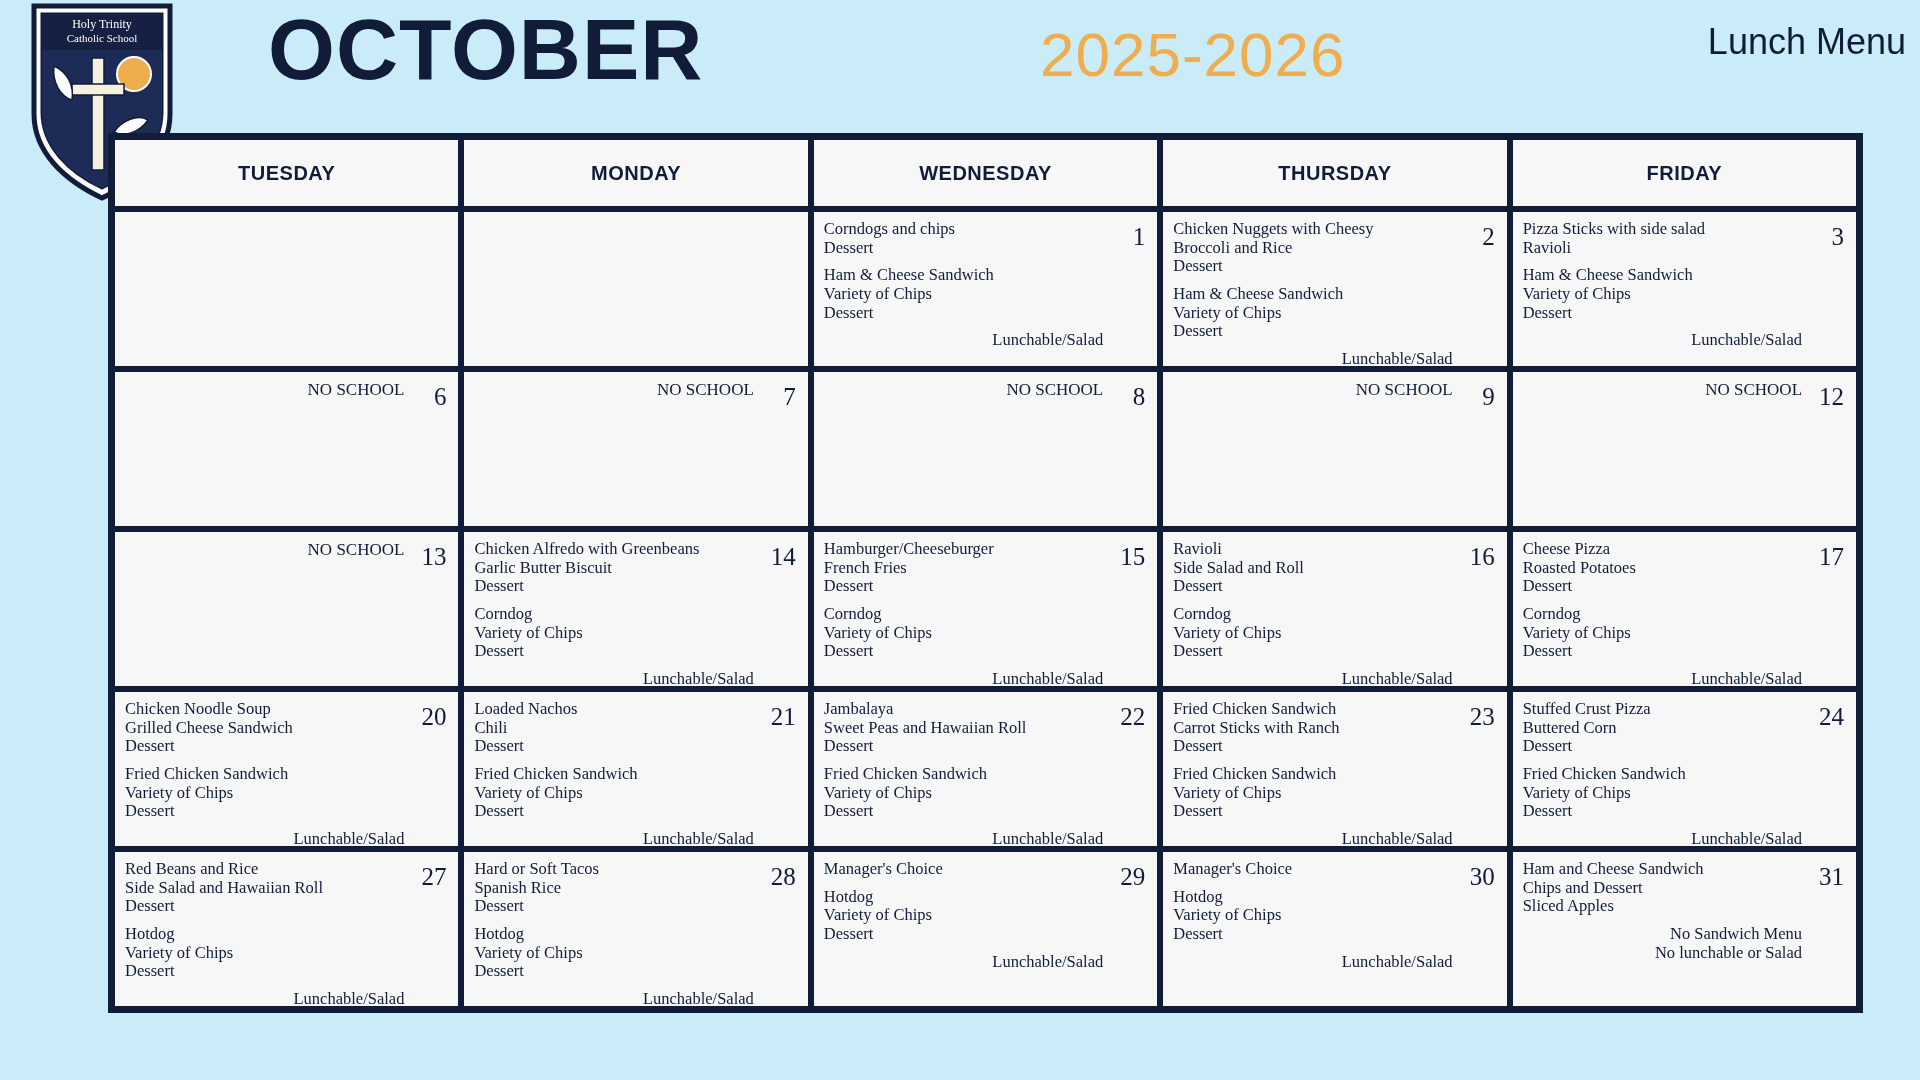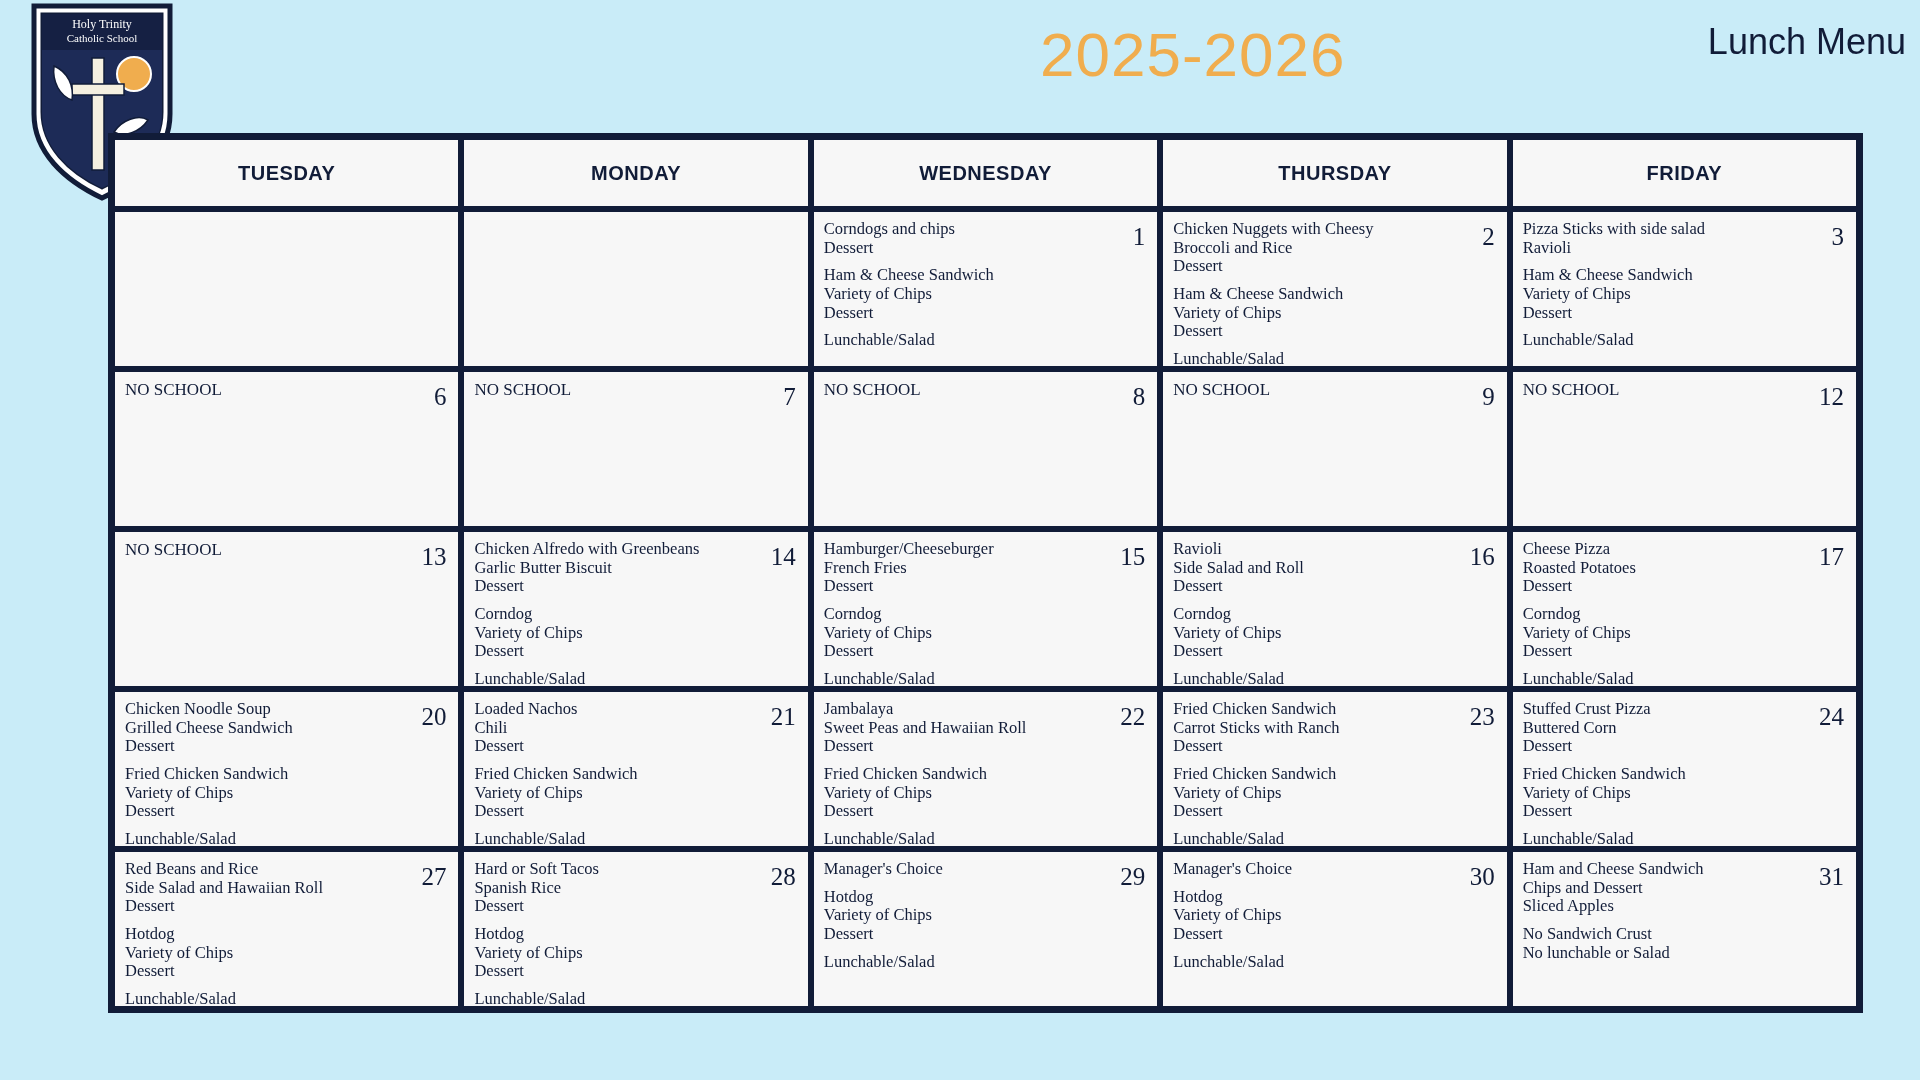--- a/index.html
+++ b/index.html
@@ -106,33 +106,34 @@
   }
   .day-content {
     font-family: "Liberation Serif", serif;
     font-size: 16.5px;
     color: #111c38;
     line-height: 1.13;
     padding-right: 44px;
     white-space: pre-line;
   }
   .day-content .block { margin-bottom: 9px; }
-  .day-content .block:last-child { margin-bottom: 0; }
+  .day-content .block:last-child { margin-bottom: 0; text-align: right; }
   .noschool {
     font-family: "Liberation Serif", serif;
     font-size: 17px;
     color: #111c38;
   }
 </style>
 </head>
 <body>
 
 <div id="page">
 
   <div class="header">
+    <div class="month-title">OCTOBER</div>
     <div class="school-year">2025-2026</div>
     <div class="lunch-menu-label">Lunch Menu</div>
   </div>
 
   <div class="crest">
     <svg width="148" height="200" viewBox="0 0 148 200" xmlns="http://www.w3.org/2000/svg">
       <path d="M6 4 H142 V112 C142 150 112 178 74 196 C36 178 6 150 6 112 Z" fill="#ffffff" stroke="#111c38" stroke-width="5"></path>
       <path d="M14 12 H134 V110 C134 144 108 170 74 186 C40 170 14 144 14 110 Z" fill="#f7f7f7" stroke="#111c38" stroke-width="3"></path>
       <rect x="14" y="12" width="120" height="36" fill="#152043"></rect>
       <text x="74" y="26" text-anchor="middle" font-family="Liberation Serif, serif" font-size="12" fill="#ffffff">Holy Trinity</text>
@@ -309,20 +310,20 @@
           <div class="cal-cell">
             <div class="day-number">30</div>
             <div class="day-content"><div class="block">Manager's Choice</div><div class="block">Hotdog
 Variety of Chips
 Dessert</div><div class="block">Lunchable/Salad</div></div>
           </div>
           <div class="cal-cell">
             <div class="day-number">31</div>
             <div class="day-content"><div class="block">Ham and Cheese Sandwich
  Chips and Dessert
- Sliced Apples</div><div class="block"> No Sandwich Crust
+ Sliced Apples</div><div class="block"> No Sandwich Menu
  No lunchable or Salad</div></div>
           </div>
         </div>
       </div>
   </div>
 
 </div>
 
 </body></html>

